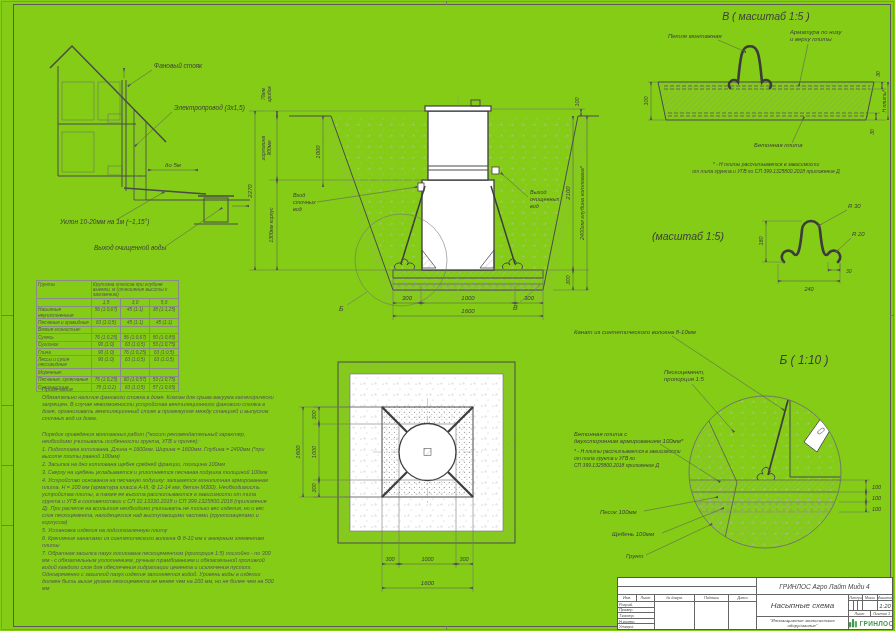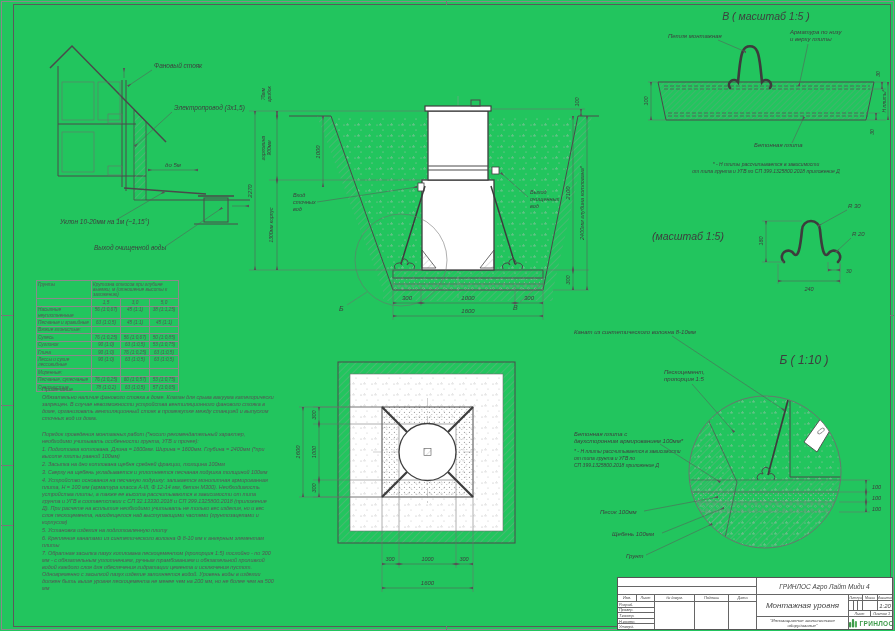--- a/index.html
+++ b/index.html
@@ -1,16 +1,16 @@
 <!DOCTYPE html>
 <html><head>
 <meta charset="utf-8">
 <style>
   html,body{margin:0;padding:0;background:#e8e8e8;}
-  #sheet{position:relative;width:895px;height:631px;background:#22c55e;overflow:hidden;
+  #sheet{position:relative;width:895px;height:631px;background:#84cc16;overflow:hidden;
          font-family:"Liberation Sans",sans-serif;color:#3e3e3e;}
   .abs{position:absolute;}
   #frame-outer{position:absolute;left:1px;top:1px;right:1px;bottom:1px;border:1px solid #8a8a8a;}
   #frame-inner{position:absolute;left:13px;top:4px;right:4px;bottom:4px;border:1.3px solid #5a5a5a;}
   .mark{position:absolute;background:#777;}
   svg{overflow:visible;}
   svg text{font-family:"Liberation Sans",sans-serif;font-style:italic;fill:#3e3e3e;}
   .t5{font-size:5px}.t55{font-size:5.5px}.t6{font-size:6px}.t65{font-size:6.5px}
   .t7{font-size:7px}.t10{font-size:10.5px}.t12{font-size:12px}
   .ln{stroke:#4a4a4a;stroke-width:1;fill:none}
@@ -404,21 +404,21 @@
     <div class="tb nl" style="left:0;top:23px;width:36px;height:5.6px;font-size:3.9px;justify-content:flex-start;padding-left:1px;">Разраб.</div>
     <div class="tb nl" style="left:0;top:28.6px;width:36px;height:5.6px;font-size:3.9px;justify-content:flex-start;padding-left:1px;">Провер.</div>
     <div class="tb nl" style="left:0;top:34.2px;width:36px;height:5.6px;font-size:3.9px;justify-content:flex-start;padding-left:1px;">Т.контр.</div>
     <div class="tb nl" style="left:0;top:39.8px;width:36px;height:5.6px;font-size:3.9px;justify-content:flex-start;padding-left:1px;">Н.контр.</div>
     <div class="tb nl" style="left:0;top:45.4px;width:36px;height:5.6px;font-size:3.9px;justify-content:flex-start;padding-left:1px;">Утверд.</div>
     <div class="tb" style="left:36px;top:23px;width:40px;height:28px;"></div>
     <div class="tb" style="left:76px;top:23px;width:34px;height:28px;"></div>
     <div class="tb" style="left:110px;top:23px;width:28px;height:28px;"></div>
 
     <div class="tb nt" style="left:138px;top:0;width:136px;height:16px;font-size:6.5px;">ГРИНЛОС Агро Лайт Миди 4</div>
-    <div class="tb" style="left:138px;top:16px;width:92px;height:22px;font-size:8px;">Монтажная уровня</div>
+    <div class="tb" style="left:138px;top:16px;width:92px;height:22px;font-size:8px;">Насыпные схема</div>
     <div class="tb" style="left:138px;top:38px;width:92px;height:13px;font-size:4.4px;text-align:center;">"Инновационное экологическое оборудование"</div>
 
     <div class="tb" style="left:230px;top:16px;width:14px;height:6px;font-size:3.4px;">Литера</div>
     <div class="tb" style="left:244px;top:16px;width:15px;height:6px;font-size:3.4px;">Масса</div>
     <div class="tb" style="left:259px;top:16px;width:15px;height:6px;font-size:3.4px;">Масштаб</div>
     <div class="tb" style="left:230px;top:22px;width:5px;height:10px;"></div>
     <div class="tb" style="left:235px;top:22px;width:4px;height:10px;"></div>
     <div class="tb" style="left:239px;top:22px;width:5px;height:10px;"></div>
     <div class="tb" style="left:244px;top:22px;width:15px;height:10px;"></div>
     <div class="tb" style="left:259px;top:22px;width:15px;height:10px;font-size:6px;">1:20</div>

